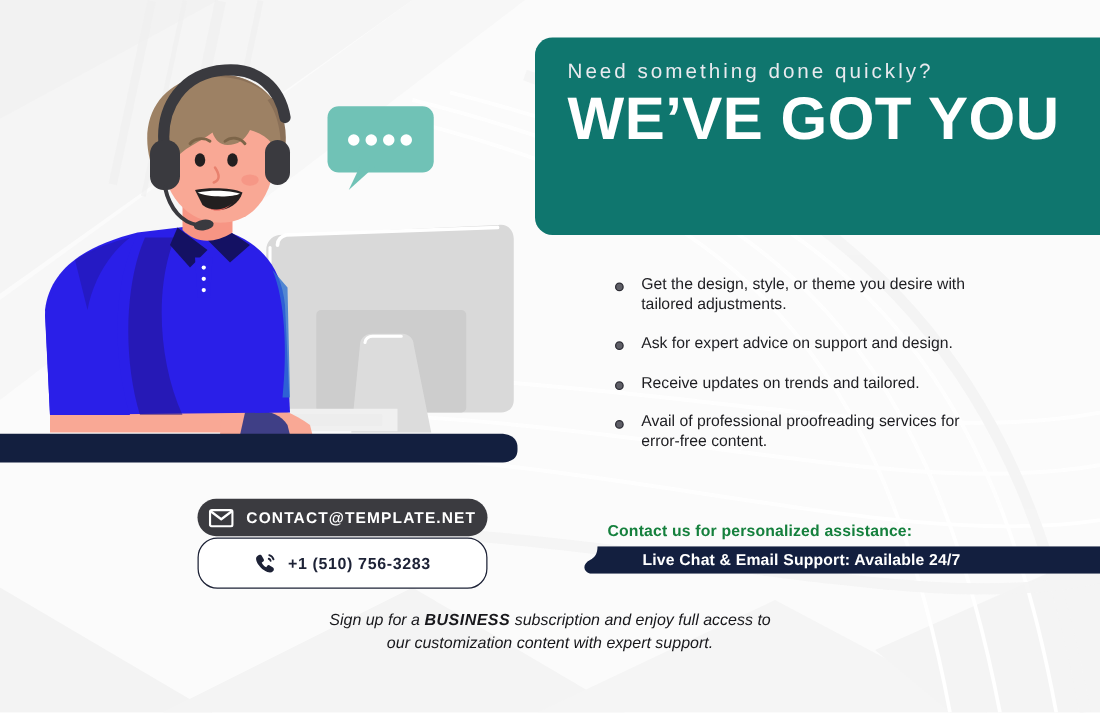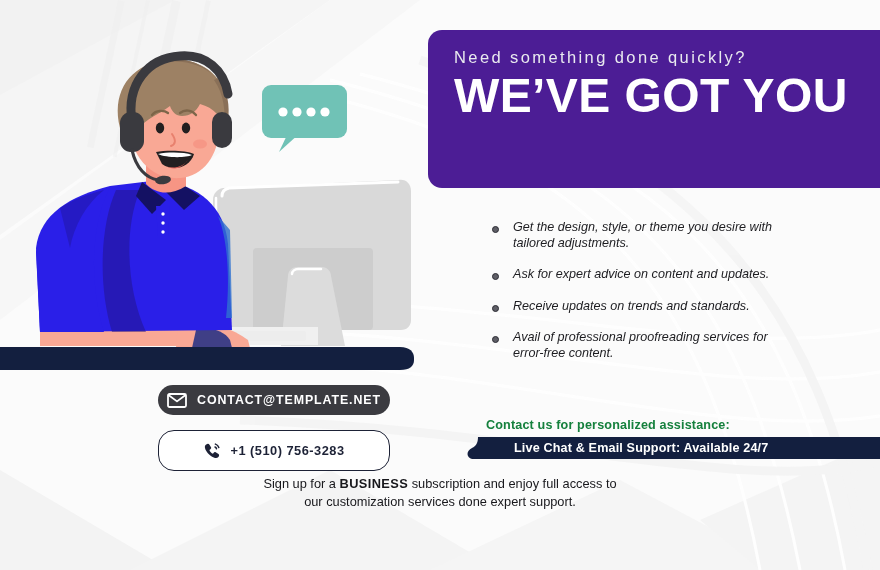--- a/index.html
+++ b/index.html
@@ -13,21 +13,21 @@
   
   .bg{position:absolute;inset:0;overflow:hidden;}
   .bg svg{position:absolute;inset:0;}
 
   
   .illus{position:absolute;left:0;top:0;width:440px;height:380px;}
 
   
   .head-card{
     position:absolute;left:428px;top:30px;width:452px;height:158px;
-    background:#4c1d95;border-radius:14px 0 0 14px;
+    background:#0f766e;border-radius:14px 0 0 14px;
     box-sizing:border-box;padding:18px 26px 0 26px;
   }
   .eyebrow{
     color:#e9eaef;font-size:16.5px;letter-spacing:2.4px;
     font-weight:400;margin:0 0 4px 0;line-height:1.2;
   }
   .headline{
     color:#ffffff;font-size:48px;font-weight:bold;line-height:0.98;
     letter-spacing:0.4px;margin:0;
   }
@@ -38,26 +38,25 @@
   .bullet{display:flex;align-items:flex-start;margin-bottom:16px;}
   .bullet:last-child{margin-bottom:17px;}
   .bdot{
     width:7px;height:7px;border-radius:50%;
     background:#5e5e66;border:1.6px solid #2b2b33;
     margin:6px 14px 0 0;flex:none;box-sizing:border-box;
   }
   .btext{
     color:#1d1d21;font-size:12.6px;line-height:1.24;
     font-weight:400;
-    font-style:italic;
   }
 
   
   .btn-email{
-    position:absolute;left:158px;top:385px;width:232px;height:30px;
+    position:absolute;left:158px;top:399px;width:232px;height:30px;
     background:#3b3b40;border-radius:16px;
     display:flex;align-items:center;justify-content:center;gap:10px;
   }
   .btn-email .lbl{
     color:#ffffff;font-size:12.4px;font-weight:bold;letter-spacing:0.9px;
   }
   .btn-phone{
     position:absolute;left:158px;top:430px;width:232px;height:41px;
     background:#ffffff;border:1.7px solid #1d2236;border-radius:16px;
     display:flex;align-items:center;justify-content:center;gap:8px;
@@ -76,22 +75,22 @@
     position:absolute;left:466px;top:437px;width:414px;height:35px;
   }
   .support-band .shape{position:absolute;inset:0;}
   .support-band .lbl{
     position:absolute;left:48px;top:0;height:22px;display:flex;align-items:center;
     color:#ffffff;font-size:12.6px;font-weight:bold;letter-spacing:0.15px;
   }
 
   
   .footer{
-    position:absolute;left:0;top:475px;width:880px;text-align:center;
-    color:#18181c;font-size:12.8px;line-height:1.38;
+    position:absolute;left:0;top:487px;width:880px;text-align:center;
+    color:#18181c;font-size:12.8px;line-height:1.38;font-style:italic;
   }
   .footer b{font-weight:bold;letter-spacing:0.4px;}
 </style>
 </head>
 <body>
 
 <div class="poster">
 
   <div class="bg">
     <svg width="880" height="570" viewBox="0 0 880 570">
@@ -223,25 +222,25 @@
     </h1>
   </div>
 
   <div class="bullets">
     <div class="bullet">
       <span class="bdot"></span>
       <span class="btext">Get the design, style, or theme you desire with tailored adjustments.</span>
     </div>
     <div class="bullet">
       <span class="bdot"></span>
-      <span class="btext">Ask for expert advice on content and updates.</span>
-    </div>
-    <div class="bullet">
-      <span class="bdot"></span>
-      <span class="btext">Receive updates on trends and standards.</span>
+      <span class="btext">Ask for expert advice on support and design.</span>
+    </div>
+    <div class="bullet">
+      <span class="bdot"></span>
+      <span class="btext">Receive updates on trends and tailored.</span>
     </div>
     <div class="bullet">
       <span class="bdot"></span>
       <span class="btext">Avail of professional proofreading services for error-free content.</span>
     </div>
   </div>
 
   <div class="btn-email">
     <svg width="20" height="15" viewBox="0 0 20 15">
       <rect x="1" y="1" width="18" height="13" rx="1.5" fill="none" stroke="#ffffff" stroke-width="1.8"></rect>
@@ -265,16 +264,16 @@
     <svg class="shape" width="414" height="22" viewBox="0 0 414 22" preserveAspectRatio="none">
       <path d="M12 0 L414 0 L414 22 L6 22 C0 20 0 14 6 11 C10 9 12 6 12 0 Z" fill="#131f3f"></path>
     </svg>
     <span class="lbl">Live Chat &amp; Email Support: Available 24/7</span>
   </div>
 
   <div class="footer">
     <div>
       <span>Sign up for a </span><b>BUSINESS</b><span> subscription and enjoy full access to</span>
     </div>
-    <div>our customization services done expert support.</div>
+    <div>our customization content with expert support.</div>
   </div>
 
 </div>
 
 </body></html>

